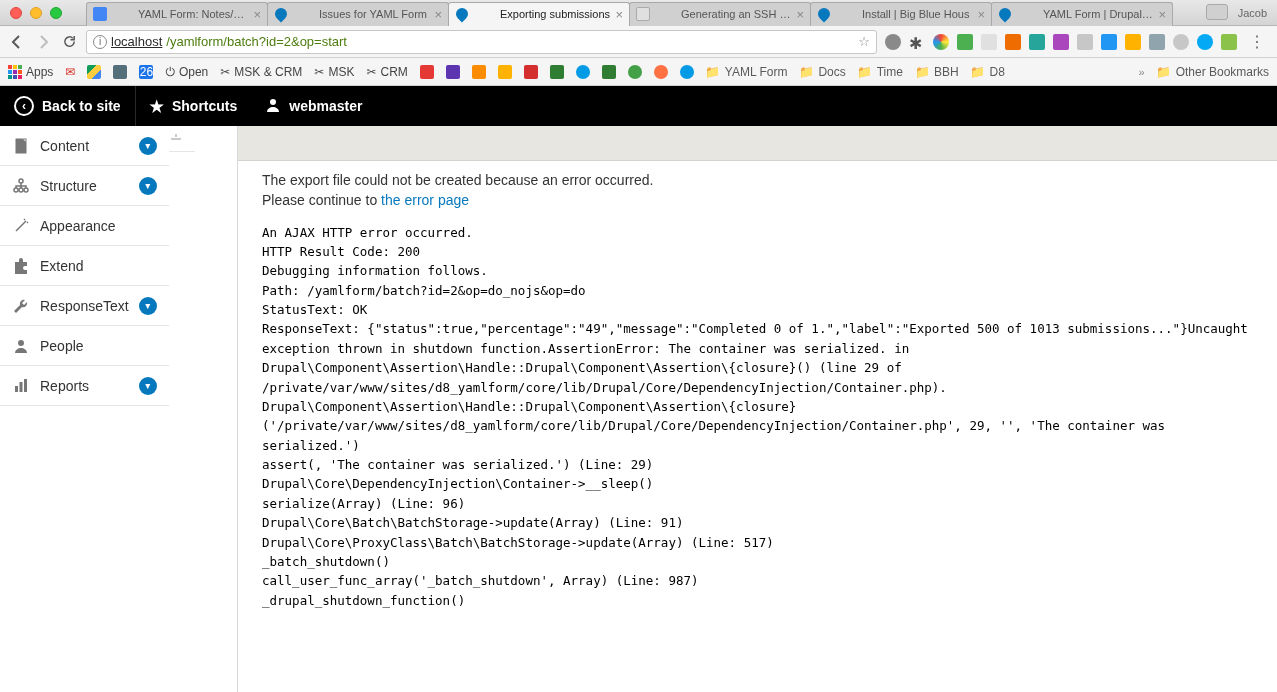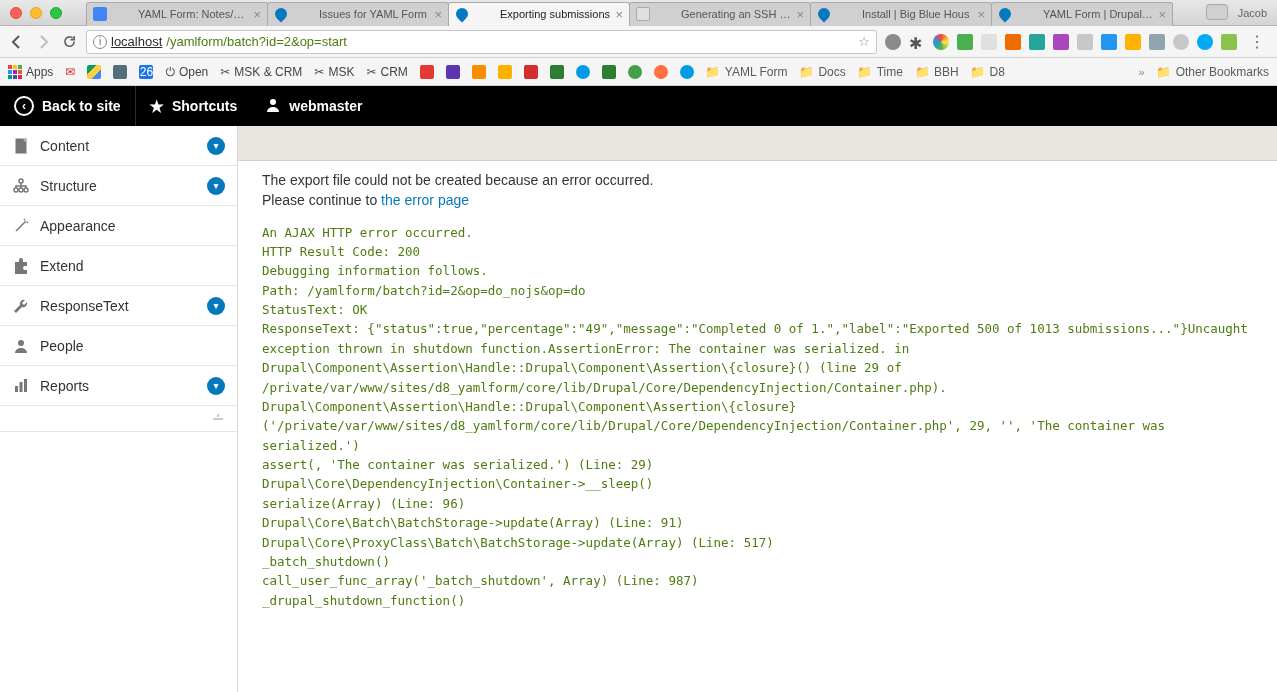--- a/index.html
+++ b/index.html
@@ -66,21 +66,21 @@
   .db-sep { width:1px; height:40px; background:#2a2a2a; }
   .hamburger { width:18px; height:14px; position:relative; }
   .hamburger span { position:absolute; left:0; right:0; height:2px; background:#fff; }
   .hamburger span:nth-child(1){top:0;} .hamburger span:nth-child(2){top:6px;} .hamburger span:nth-child(3){top:12px;}
   .back-arrow-circ { width:20px; height:20px; border:2px solid #fff; border-radius:50%; display:flex; align-items:center; justify-content:center; font-size:12px;}
 
   
   .page { display:flex; height: calc(692px - 26px - 32px - 28px - 40px); }
   .sidebar {
     width: 238px; background:#fff; border-right:1px solid #d8d8d8;
-    display:flex; flex-direction:column;
+    display:flex; flex-direction:row;
   }
   .side-item {
     height:40px; border-bottom:1px solid #e5e5e5; display:flex; align-items:center;
     padding:0 12px; font-size:14px; color:#333; gap:10px;
   }
   .side-item .chev {
     margin-left:auto; width:18px; height:18px; border-radius:50%;
     background:#0678be; display:flex; align-items:center; justify-content:center; color:#fff; font-size:10px;
   }
   .side-icon { width:18px; height:18px; display:flex; align-items:center; justify-content:center; color:#777; }
@@ -88,21 +88,21 @@
 
   .content {
     flex:1; background:#fff; overflow:auto;
   }
   .content-top-strip { height:35px; background:#e7e6e1; border-bottom:1px solid #d3d2cc;}
   .content-inner { padding: 9px 24px; font-size:14px; color:#333; }
   .err-msg { margin-bottom: 12px; line-height: 1.45; }
   .err-msg a { color:#0678be; text-decoration:none; }
   pre.debug {
     font-family: Menlo, Consolas, monospace; font-size: 12.5px; line-height: 1.55;
-    white-space: pre-wrap; word-break: break-word; color:#4d7c0f;
+    white-space: pre-wrap; word-break: break-word; color:#000000;
   }
 
   
   .sq { width:14px; height:14px; border-radius:2px; }
 </style>
 </head>
 <body>
 
 <div class="titlebar">
   <div class="traffic">

